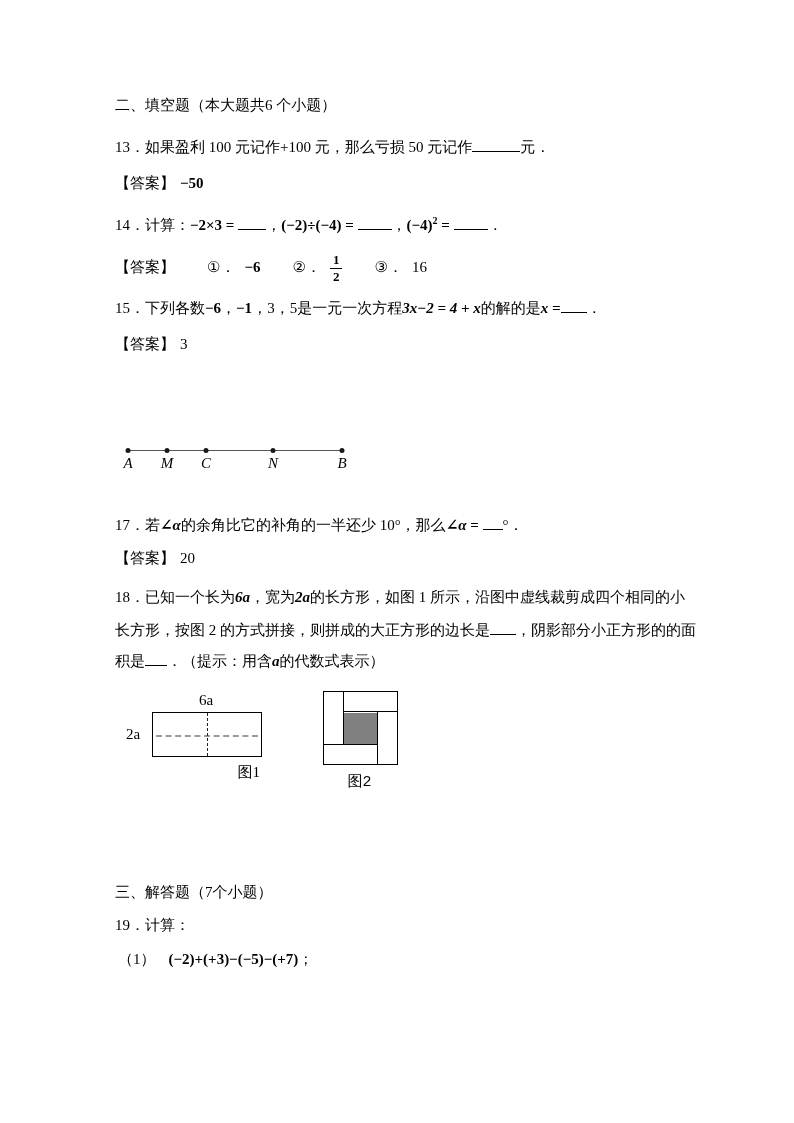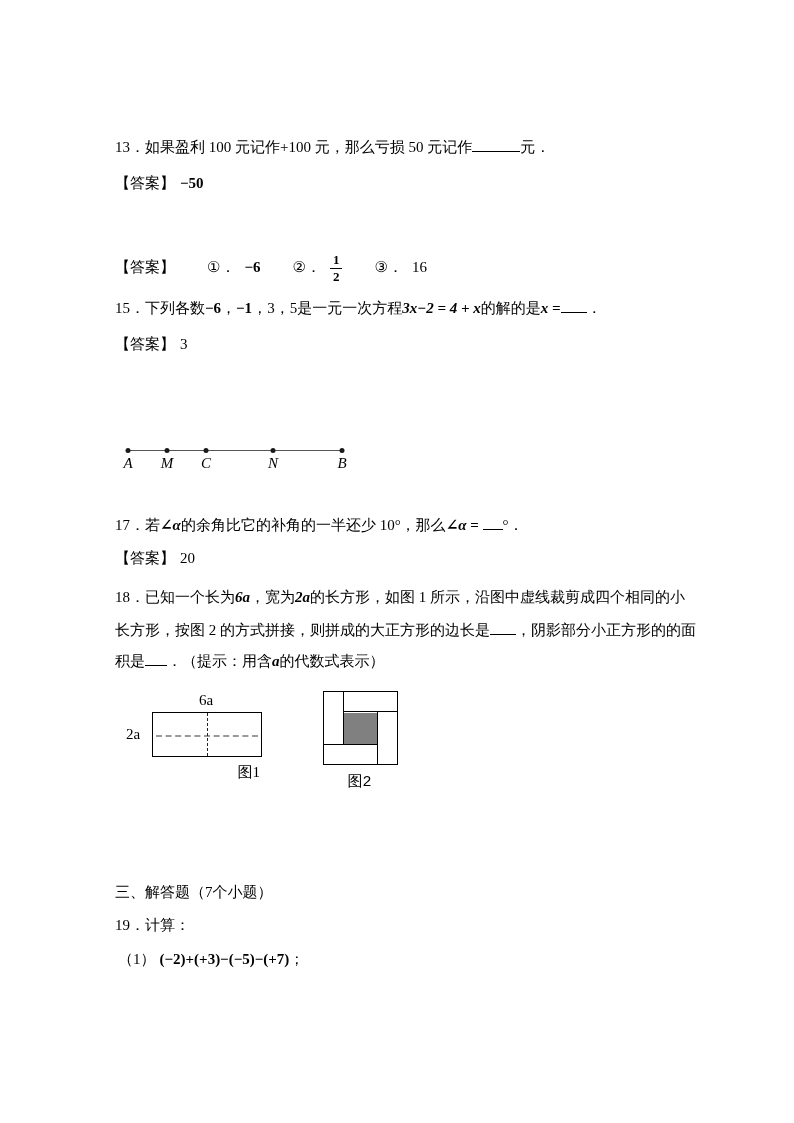--- a/index.html
+++ b/index.html
@@ -47,29 +47,35 @@
   .f2-v2 { position:absolute; left:72%; top:27%; bottom:0; border-left:1.5px solid #000; }
   .f2-h2 { position:absolute; left:0; width:72%; top:72%; border-top:1.5px solid #000; }
   .f2-shade { position:absolute; left:27.5%; top:28.5%; width:44.5%; height:43.5%; }
   .fig2-cap { position:absolute; left:323px; top:772px; width:73px; text-align:center;font-family:Liberation Mono, monospace; }
 </style>
 </head>
 <body>
 
 <div class="page">
 
+  <div class="line" style="top:96px">
+    <span>二、填空题（本大题共6 个小题）</span>
+  </div>
 
   <div class="line" style="top:137px">
     <span>13．</span><span>如果盈利 100 元记作+100 元，那么亏损 50 元记作</span><span class="blank" style="width:48px"></span><span>元．</span>
   </div>
 
   <div class="line" style="top:174px">
     <span>【答案】</span><span class="mb gap-lbl">−50</span>
   </div>
 
+  <div class="line" style="top:214px">
+    <span>14．</span><span>计算：</span><span class="mb">−2×3 =</span> <span class="blank" style="width:28px"></span><span>，</span><span class="mb">(−2)÷(−4) =</span> <span class="blank" style="width:34px"></span><span>，</span><span class="mb">(−4)</span><span class="sup">2</span><span class="mb"> =</span> <span class="blank" style="width:34px"></span><span>．</span>
+  </div>
 
   <div class="line" style="top:253px">
     <span>【答案】</span><span class="gap-big">①．</span><span class="mb gap-sm">−6</span><span class="gap-big">②．</span><span class="frac gap-sm"><span class="num">1</span><span class="den">2</span></span><span class="gap-big">③．</span><span class="gap-sm">16</span>
   </div>
 
   <div class="line" style="top:298px">
     <span>15．</span><span>下列各数</span><span class="mb">−6</span><span>，</span><span class="mb">−1</span><span>，3，5是一元一次方程</span><span class="mi">3x−2 = 4 + x</span><span>的解的是</span><span class="mi">x =</span><span class="blank" style="width:26px"></span><span>．</span>
   </div>
 
   <div class="line" style="top:335px">
@@ -140,16 +146,16 @@
 
 
   <div class="line" style="top:883px">
     <span>三、解答题（7个小题）</span>
   </div>
 
   <div class="line" style="top:916px">
     <span>19．</span><span>计算：</span>
   </div>
   <div class="line" style="top:950px; left:118px">
-    <span>（1）</span><span class="mb" style="margin-left:4px">(−2)+(+3)−(−5)−(+7)</span><span>；</span>
+    <span>（1）</span><span class="mb" style="margin-left:13px">(−2)+(+3)−(−5)−(+7)</span><span>；</span>
   </div>
 
 </div>
 
 </body></html>

